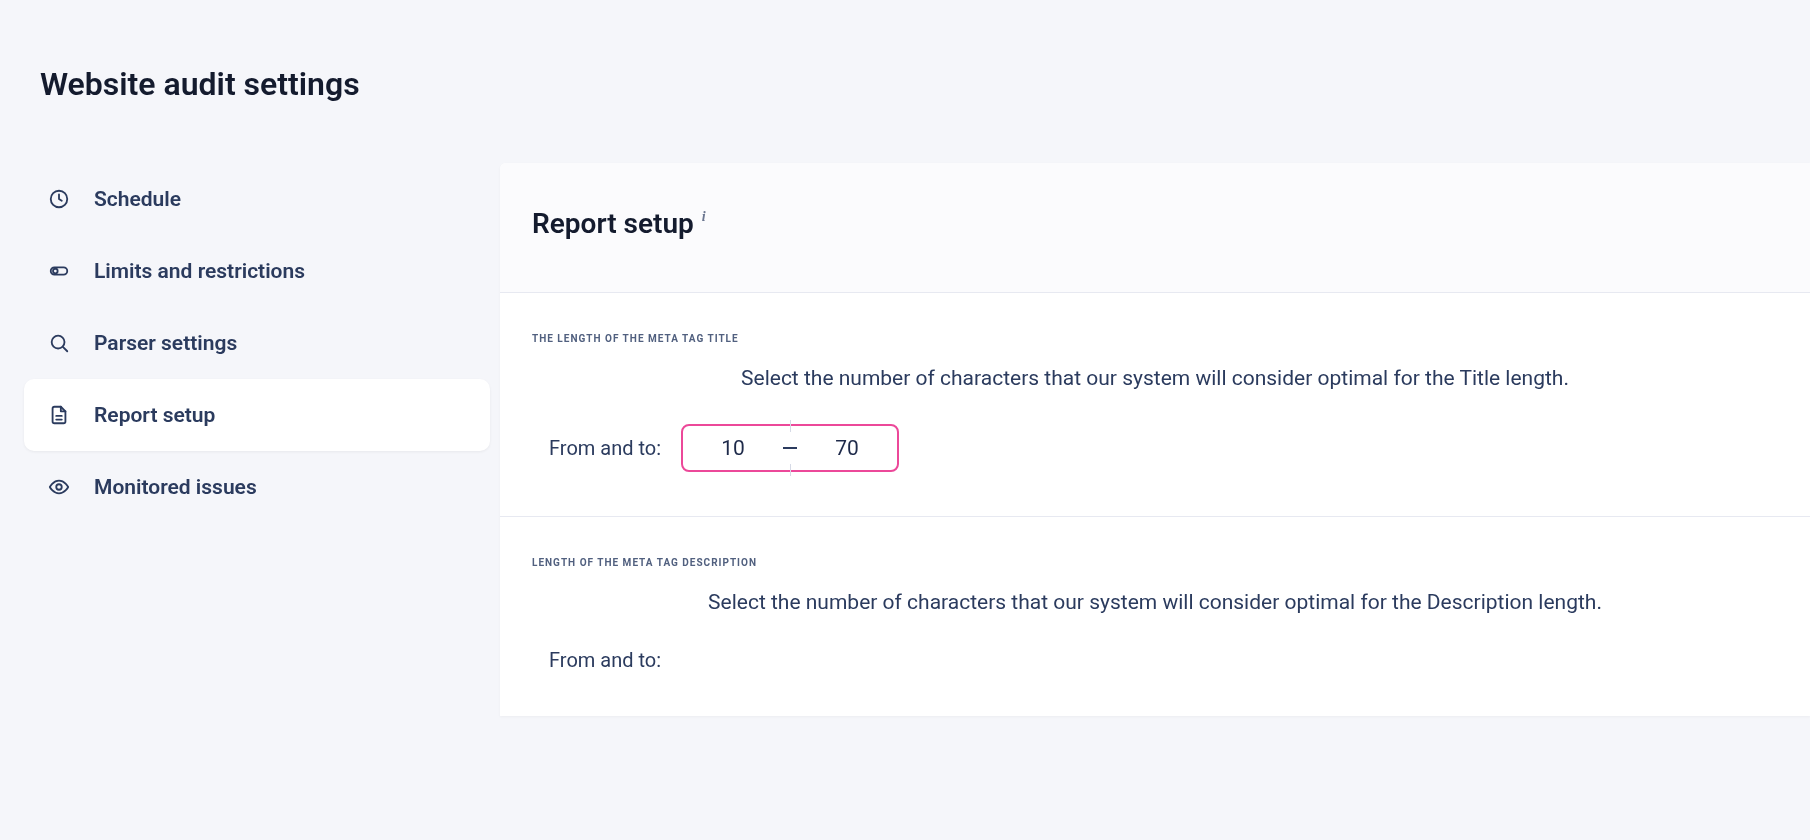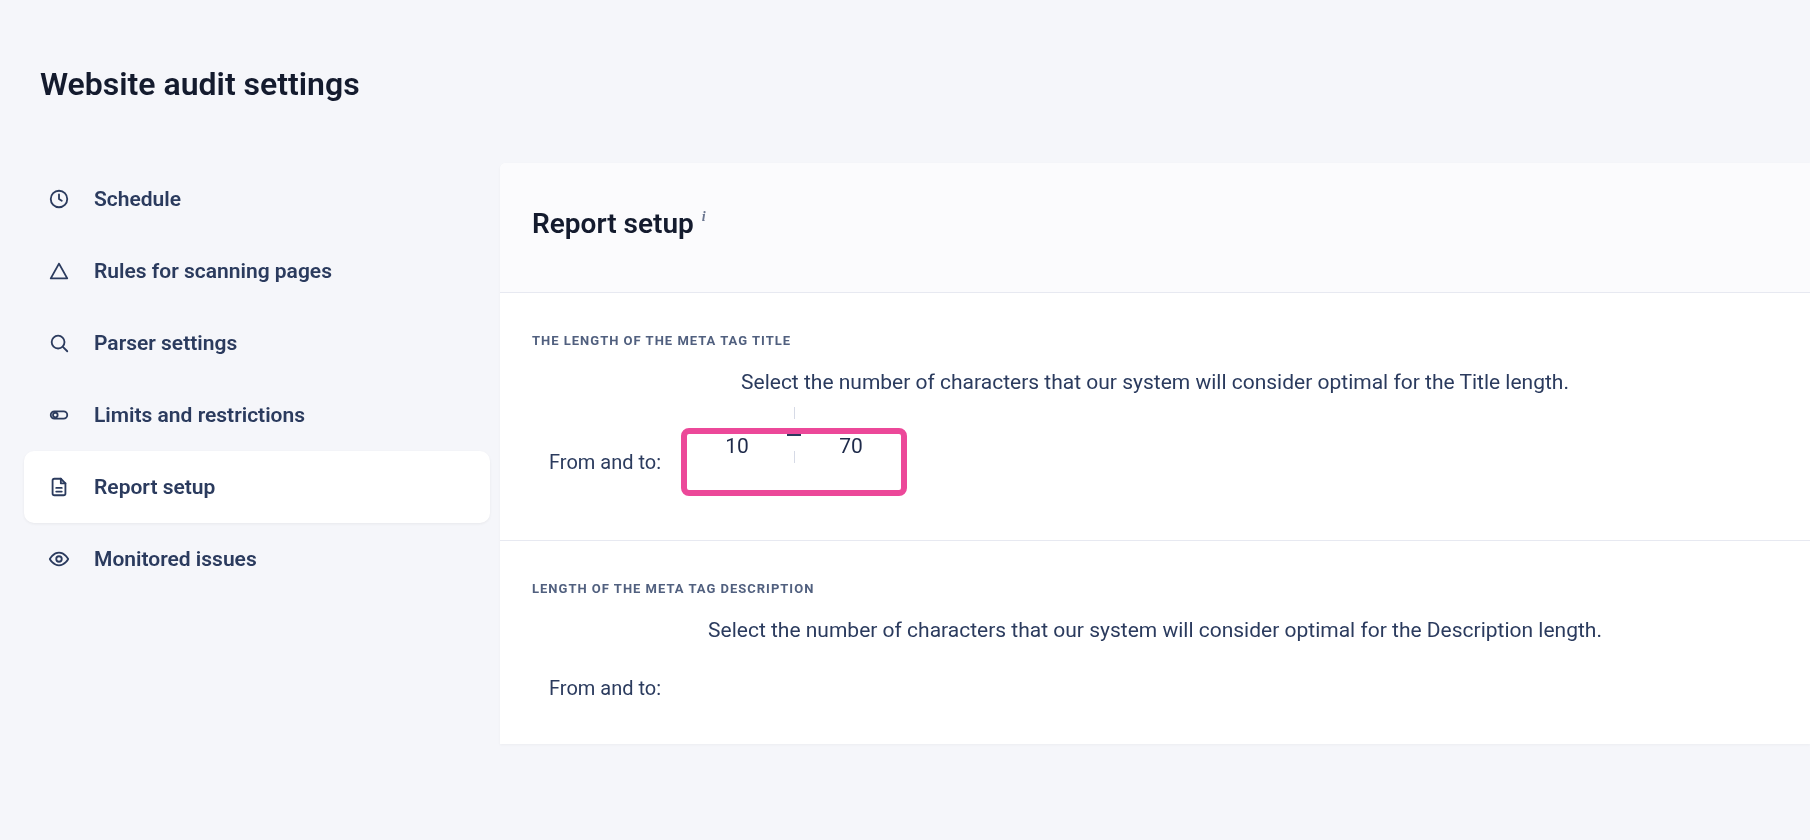--- a/index.html
+++ b/index.html
@@ -78,21 +78,21 @@
       font-family: Georgia, serif;
       margin-top: 2px;
       cursor: pointer;
     }
     .section {
       padding: 40px 32px 44px 32px;
       border-bottom: 1px solid #e7e9f1;
     }
     .section:last-child { border-bottom: none; }
     .section-heading {
-      font-size: 13px;
+      font-size: 10px;
       letter-spacing: 1px;
       font-weight: 700;
       color: #51607f;
       text-transform: uppercase;
       margin-bottom: 22px;
     }
     .section-desc {
       font-size: 21px;
       color: #2b3b5e;
       margin-bottom: 34px;
@@ -103,24 +103,24 @@
       align-items: center;
       gap: 20px;
     }
     .range-label {
       font-size: 20px;
       color: #2b3b5e;
       margin-left: 17px;
     }
     .range-box {
       display: inline-flex;
-      align-items: flex-start;
-      border: 6px solid #ec4899;
+      align-items: center;
+      border: 2px solid #ec4899;
       border-radius: 8px;
-      height: 68px;
+      height: 48px;
       position: relative;
     }
     .range-input {
       width: 100px;
       border: none;
       outline: none;
       text-align: center;
       font-size: 21px;
       color: #1e2a4a;
       font-family: inherit;
@@ -162,47 +162,39 @@
       <span class="sidebar-icon">
         <svg viewBox="0 0 24 24" fill="none" stroke="currentColor" stroke-width="2" stroke-linecap="round" stroke-linejoin="round">
             <circle cx="12" cy="12" r="9"></circle>
             <path d="M12 7v5l3 2"></path>
           </svg>
       </span>
       <span>Schedule</span>
     </div>
 
 
-    <div class="sidebar-item">
-      <span class="sidebar-icon">
-        <svg viewBox="0 0 24 24" fill="none" stroke="currentColor" stroke-width="2" stroke-linecap="round" stroke-linejoin="round">
-            <path d="M12 4 3 20h18L12 4z"></path>
-          </svg>
-      </span>
-      <span>Rules for scanning pages</span>
+
+    <div class="sidebar-item">
+      <span class="sidebar-icon">
+        <svg viewBox="0 0 24 24" fill="none" stroke="currentColor" stroke-width="2" stroke-linecap="round" stroke-linejoin="round">
+            <rect x="3" y="8" width="18" height="8" rx="4"></rect>
+            <circle cx="8" cy="12" r="2.5"></circle>
+          </svg>
+      </span>
+      <span>Limits and restrictions</span>
     </div>
 
     <div class="sidebar-item">
       <span class="sidebar-icon">
         <svg viewBox="0 0 24 24" fill="none" stroke="currentColor" stroke-width="2" stroke-linecap="round" stroke-linejoin="round">
             <circle cx="11" cy="11" r="7"></circle>
             <path d="M16.5 16.5 21 21"></path>
           </svg>
       </span>
       <span>Parser settings</span>
-    </div>
-
-    <div class="sidebar-item">
-      <span class="sidebar-icon">
-        <svg viewBox="0 0 24 24" fill="none" stroke="currentColor" stroke-width="2" stroke-linecap="round" stroke-linejoin="round">
-            <rect x="3" y="8" width="18" height="8" rx="4"></rect>
-            <circle cx="8" cy="12" r="2.5"></circle>
-          </svg>
-      </span>
-      <span>Limits and restrictions</span>
     </div>
 
     <div class="sidebar-item active">
       <span class="sidebar-icon">
         <svg viewBox="0 0 24 24" fill="none" stroke="currentColor" stroke-width="2" stroke-linecap="round" stroke-linejoin="round">
             <path d="M14 3H7a2 2 0 0 0-2 2v14a2 2 0 0 0 2 2h10a2 2 0 0 0 2-2V8z"></path>
             <path d="M14 3v5h5"></path>
             <path d="M9 13h6"></path>
             <path d="M9 17h6"></path>
           </svg>

